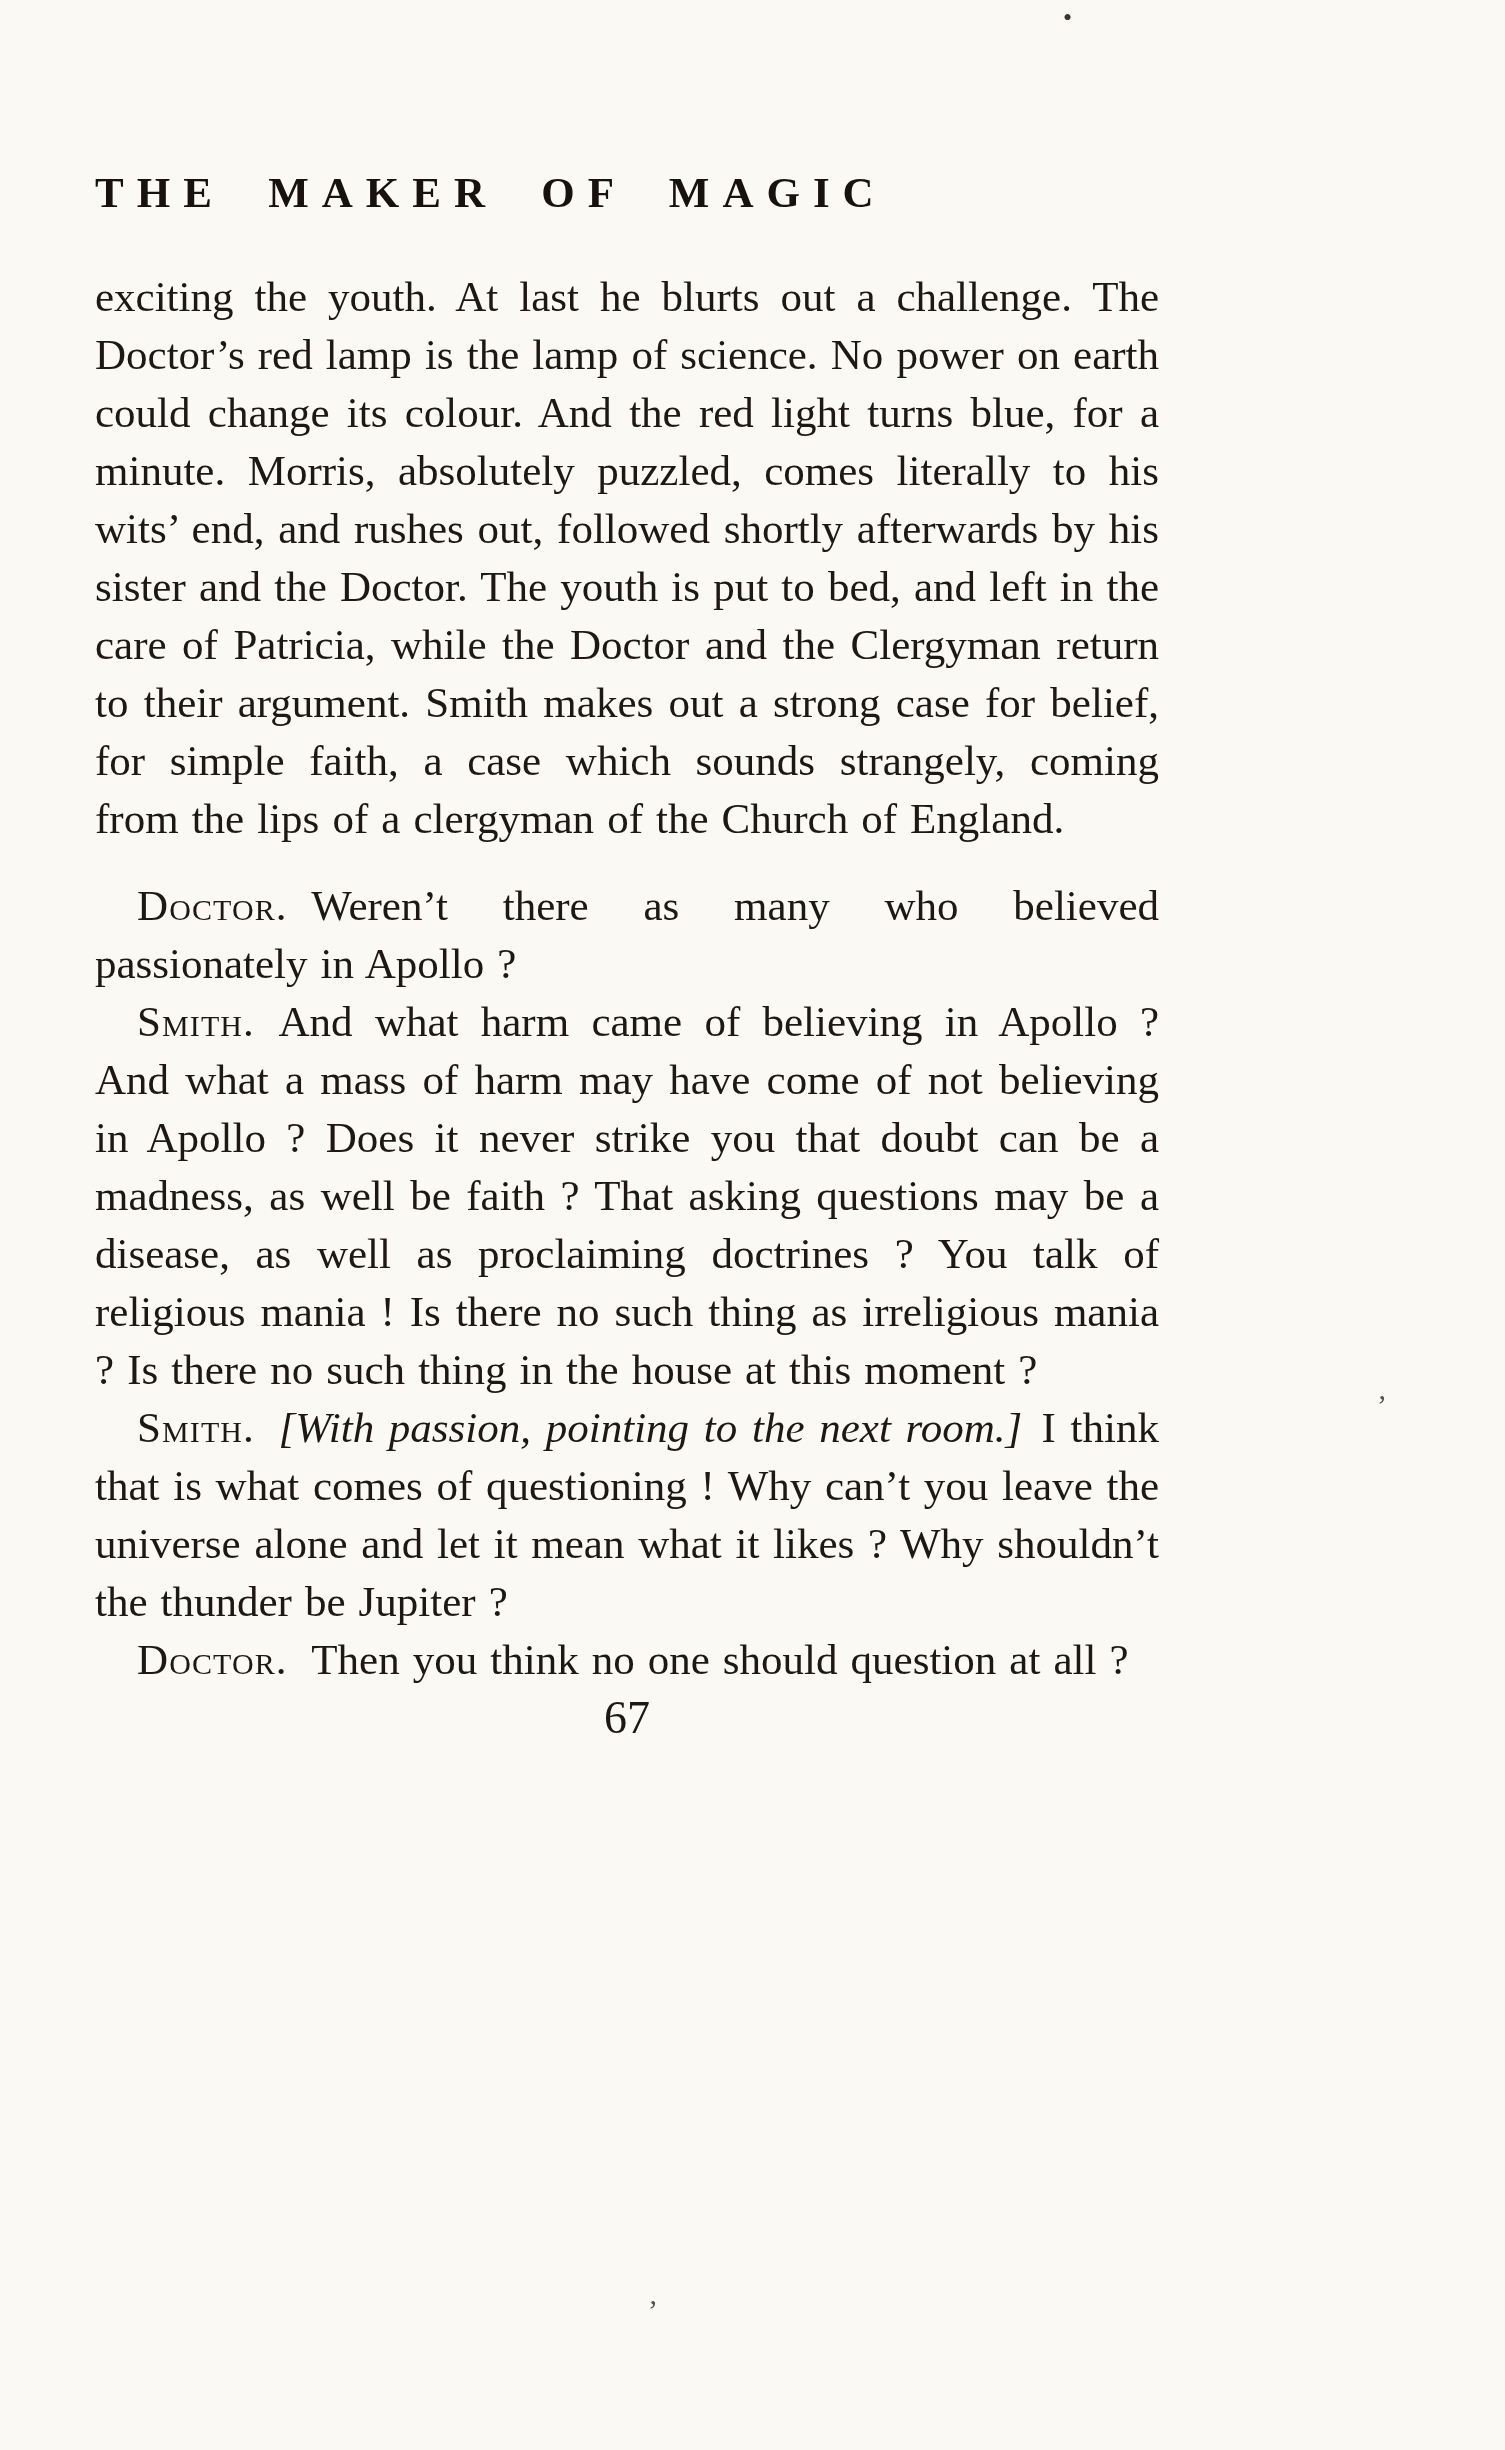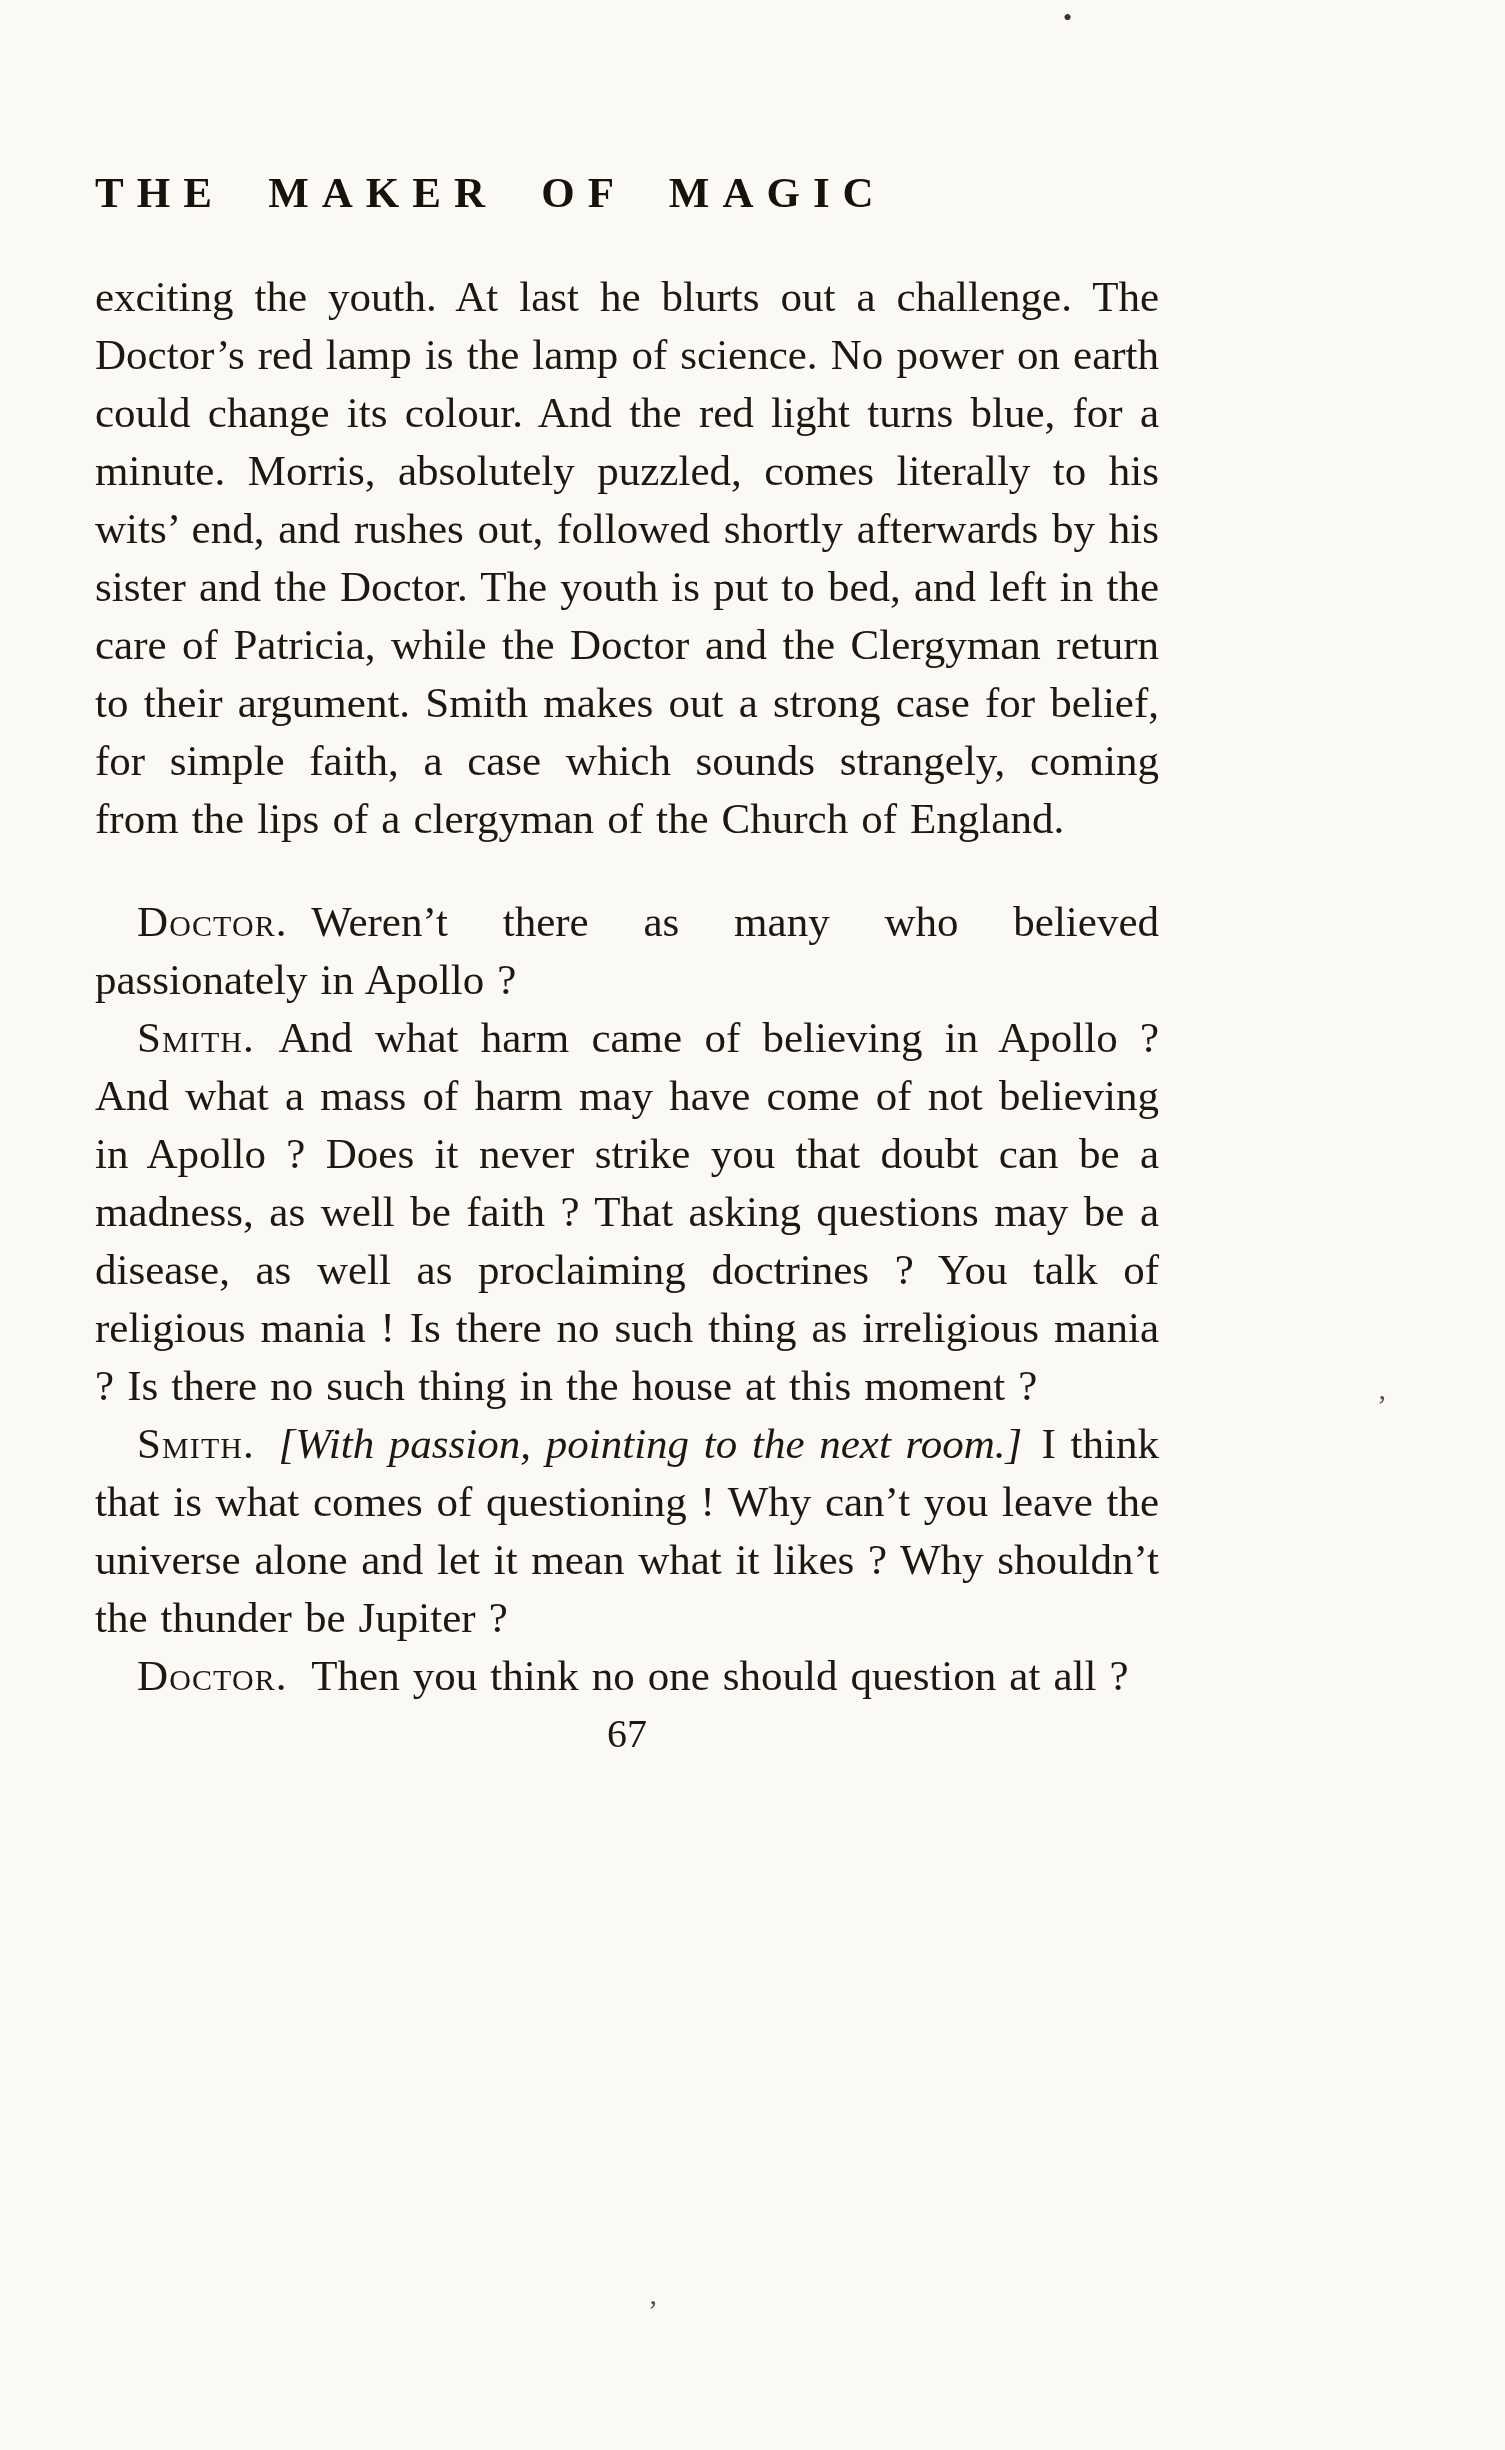--- a/index.html
+++ b/index.html
@@ -45,42 +45,42 @@
     line-height: 58px;
     text-align: justify;
     word-spacing: 2.3px;
   }
 
   .narrative-paragraph {
     text-indent: 0;
   }
 
   .dialogue-section {
-    margin-top: 45px;
+    margin-top: 29px;
   }
 
   .dialogue-paragraph {
     text-indent: 42px;
     text-align: justify;
   }
 
   .speaker {
     font-variant: small-caps;
     letter-spacing: 1.1px;
     margin-right: 0.55em;
   }
 
   .stage-direction {
     font-style: italic;
     margin-right: 0.45em;
   }
 
   .page-number {
     text-align: center;
-    font-size: 40px;
+    font-size: 46px;
     line-height: 58px;
   }
 
   .artifact {
     position: absolute;
     color: #3a352e;
     line-height: 1;
     pointer-events: none;
   }
 

